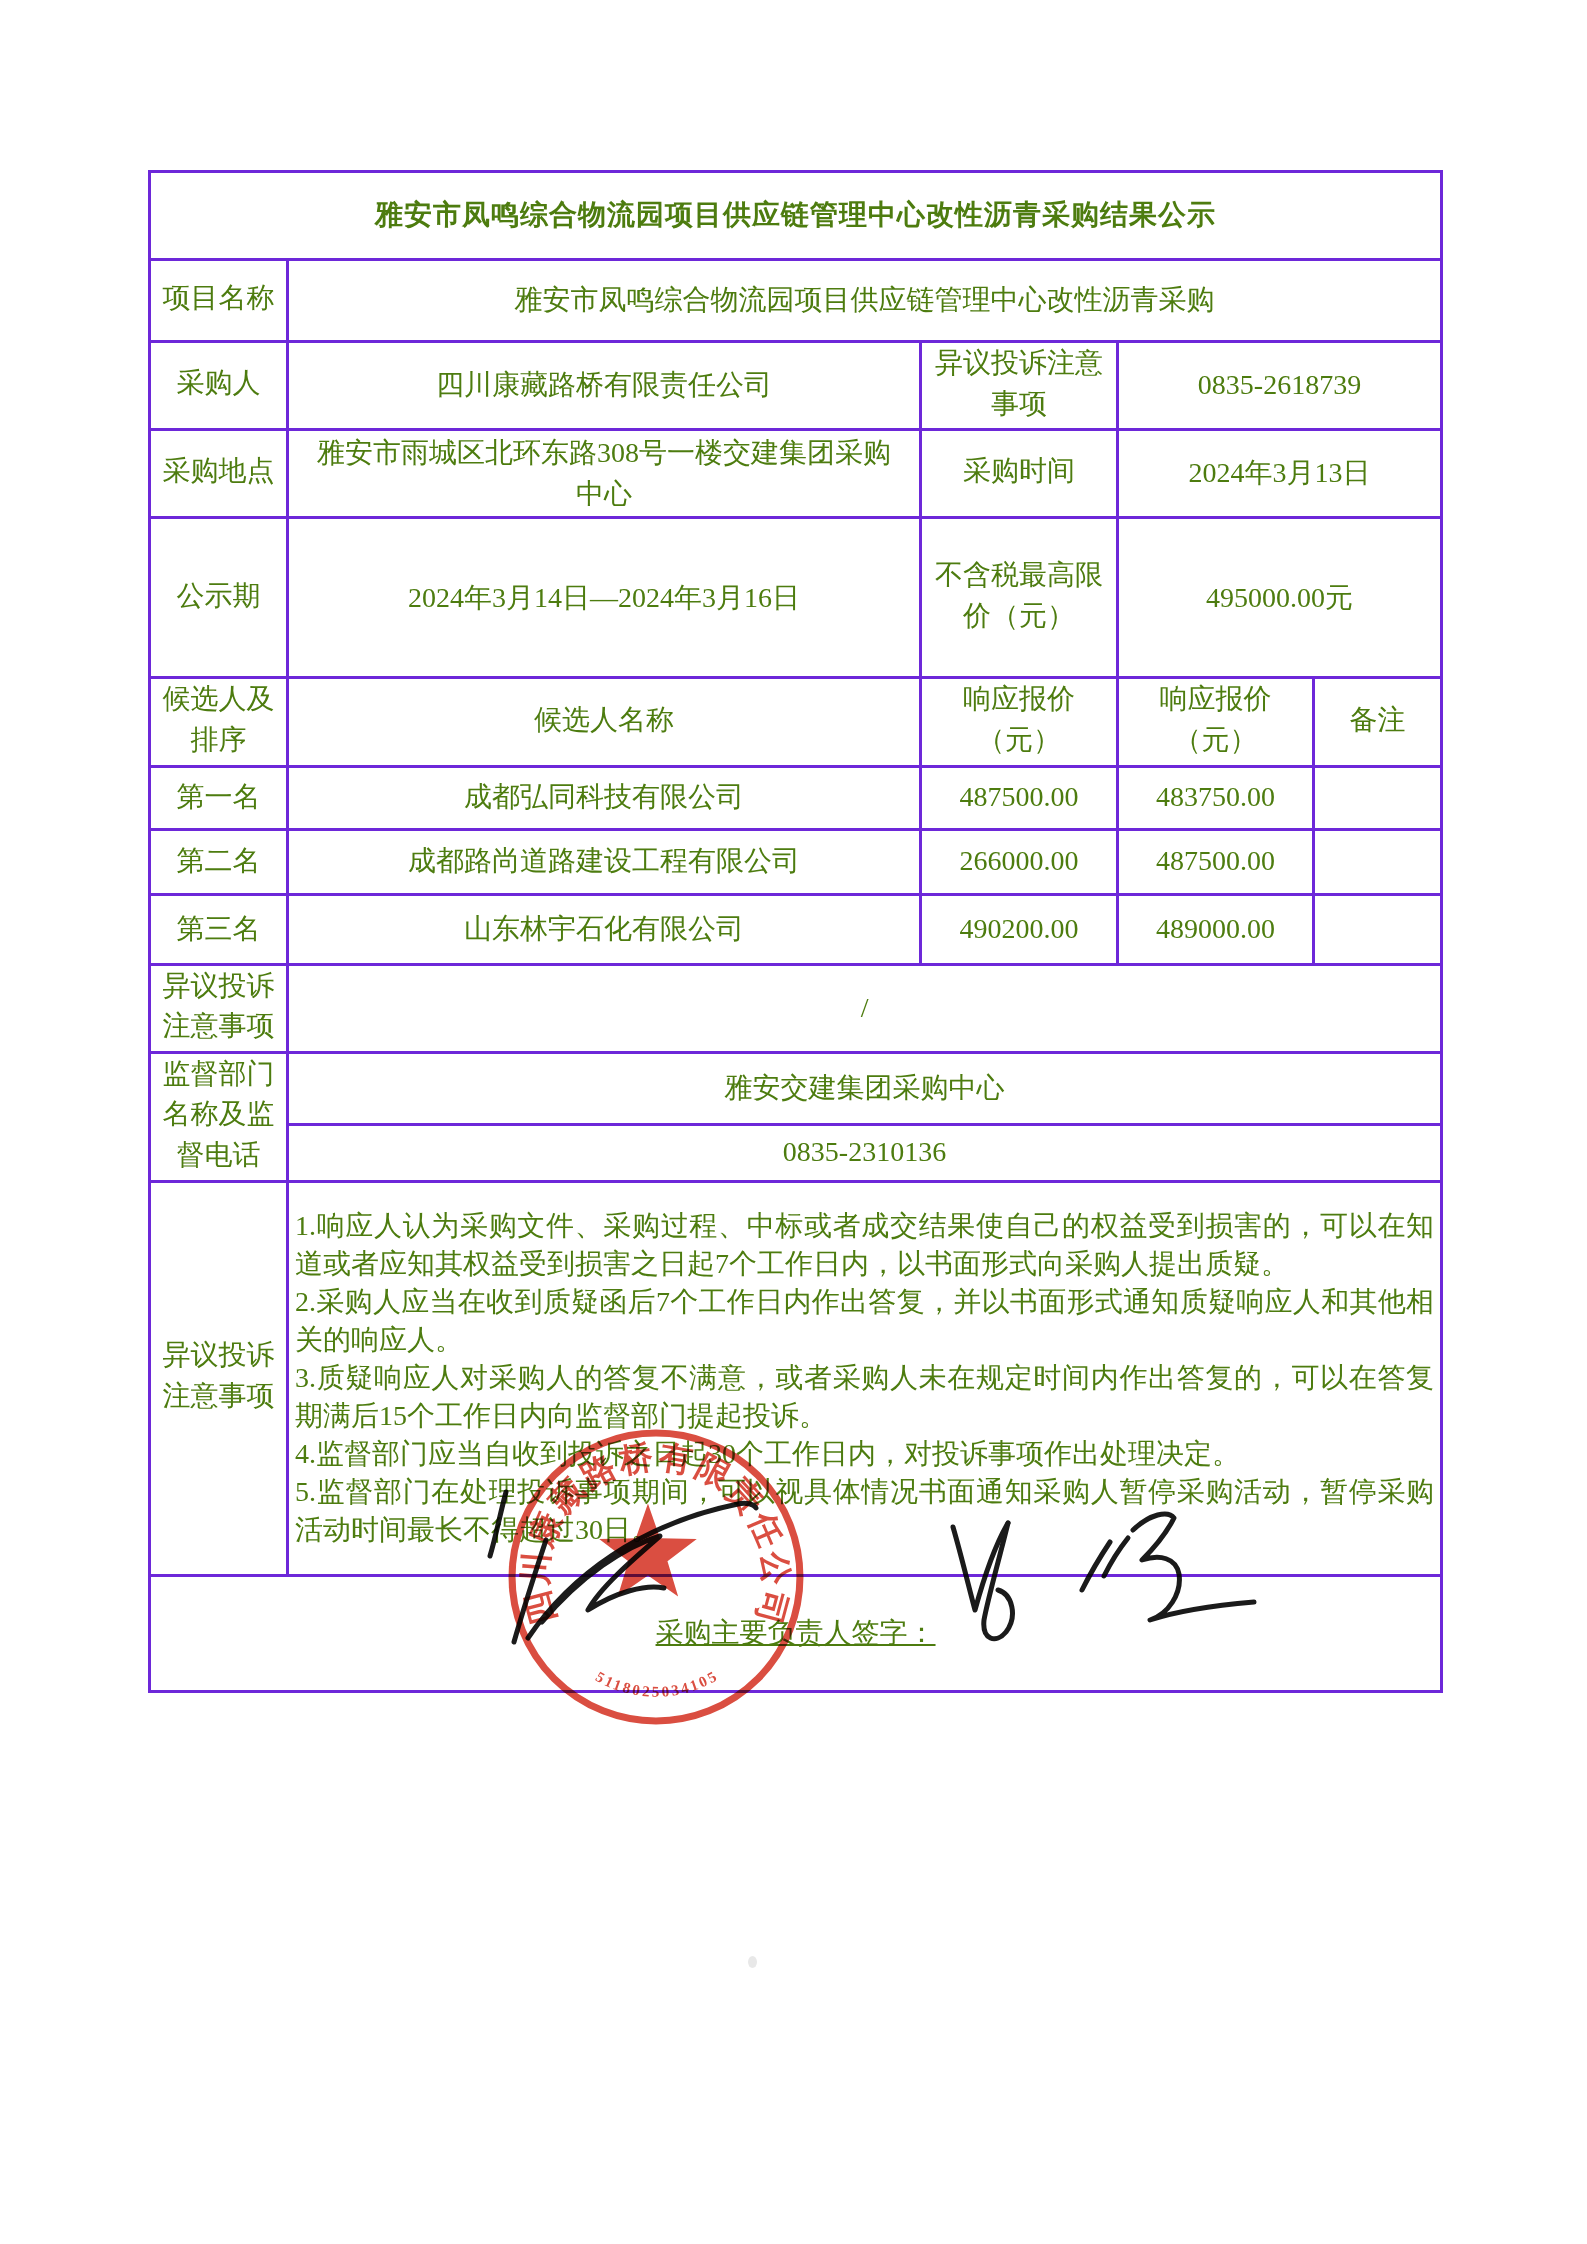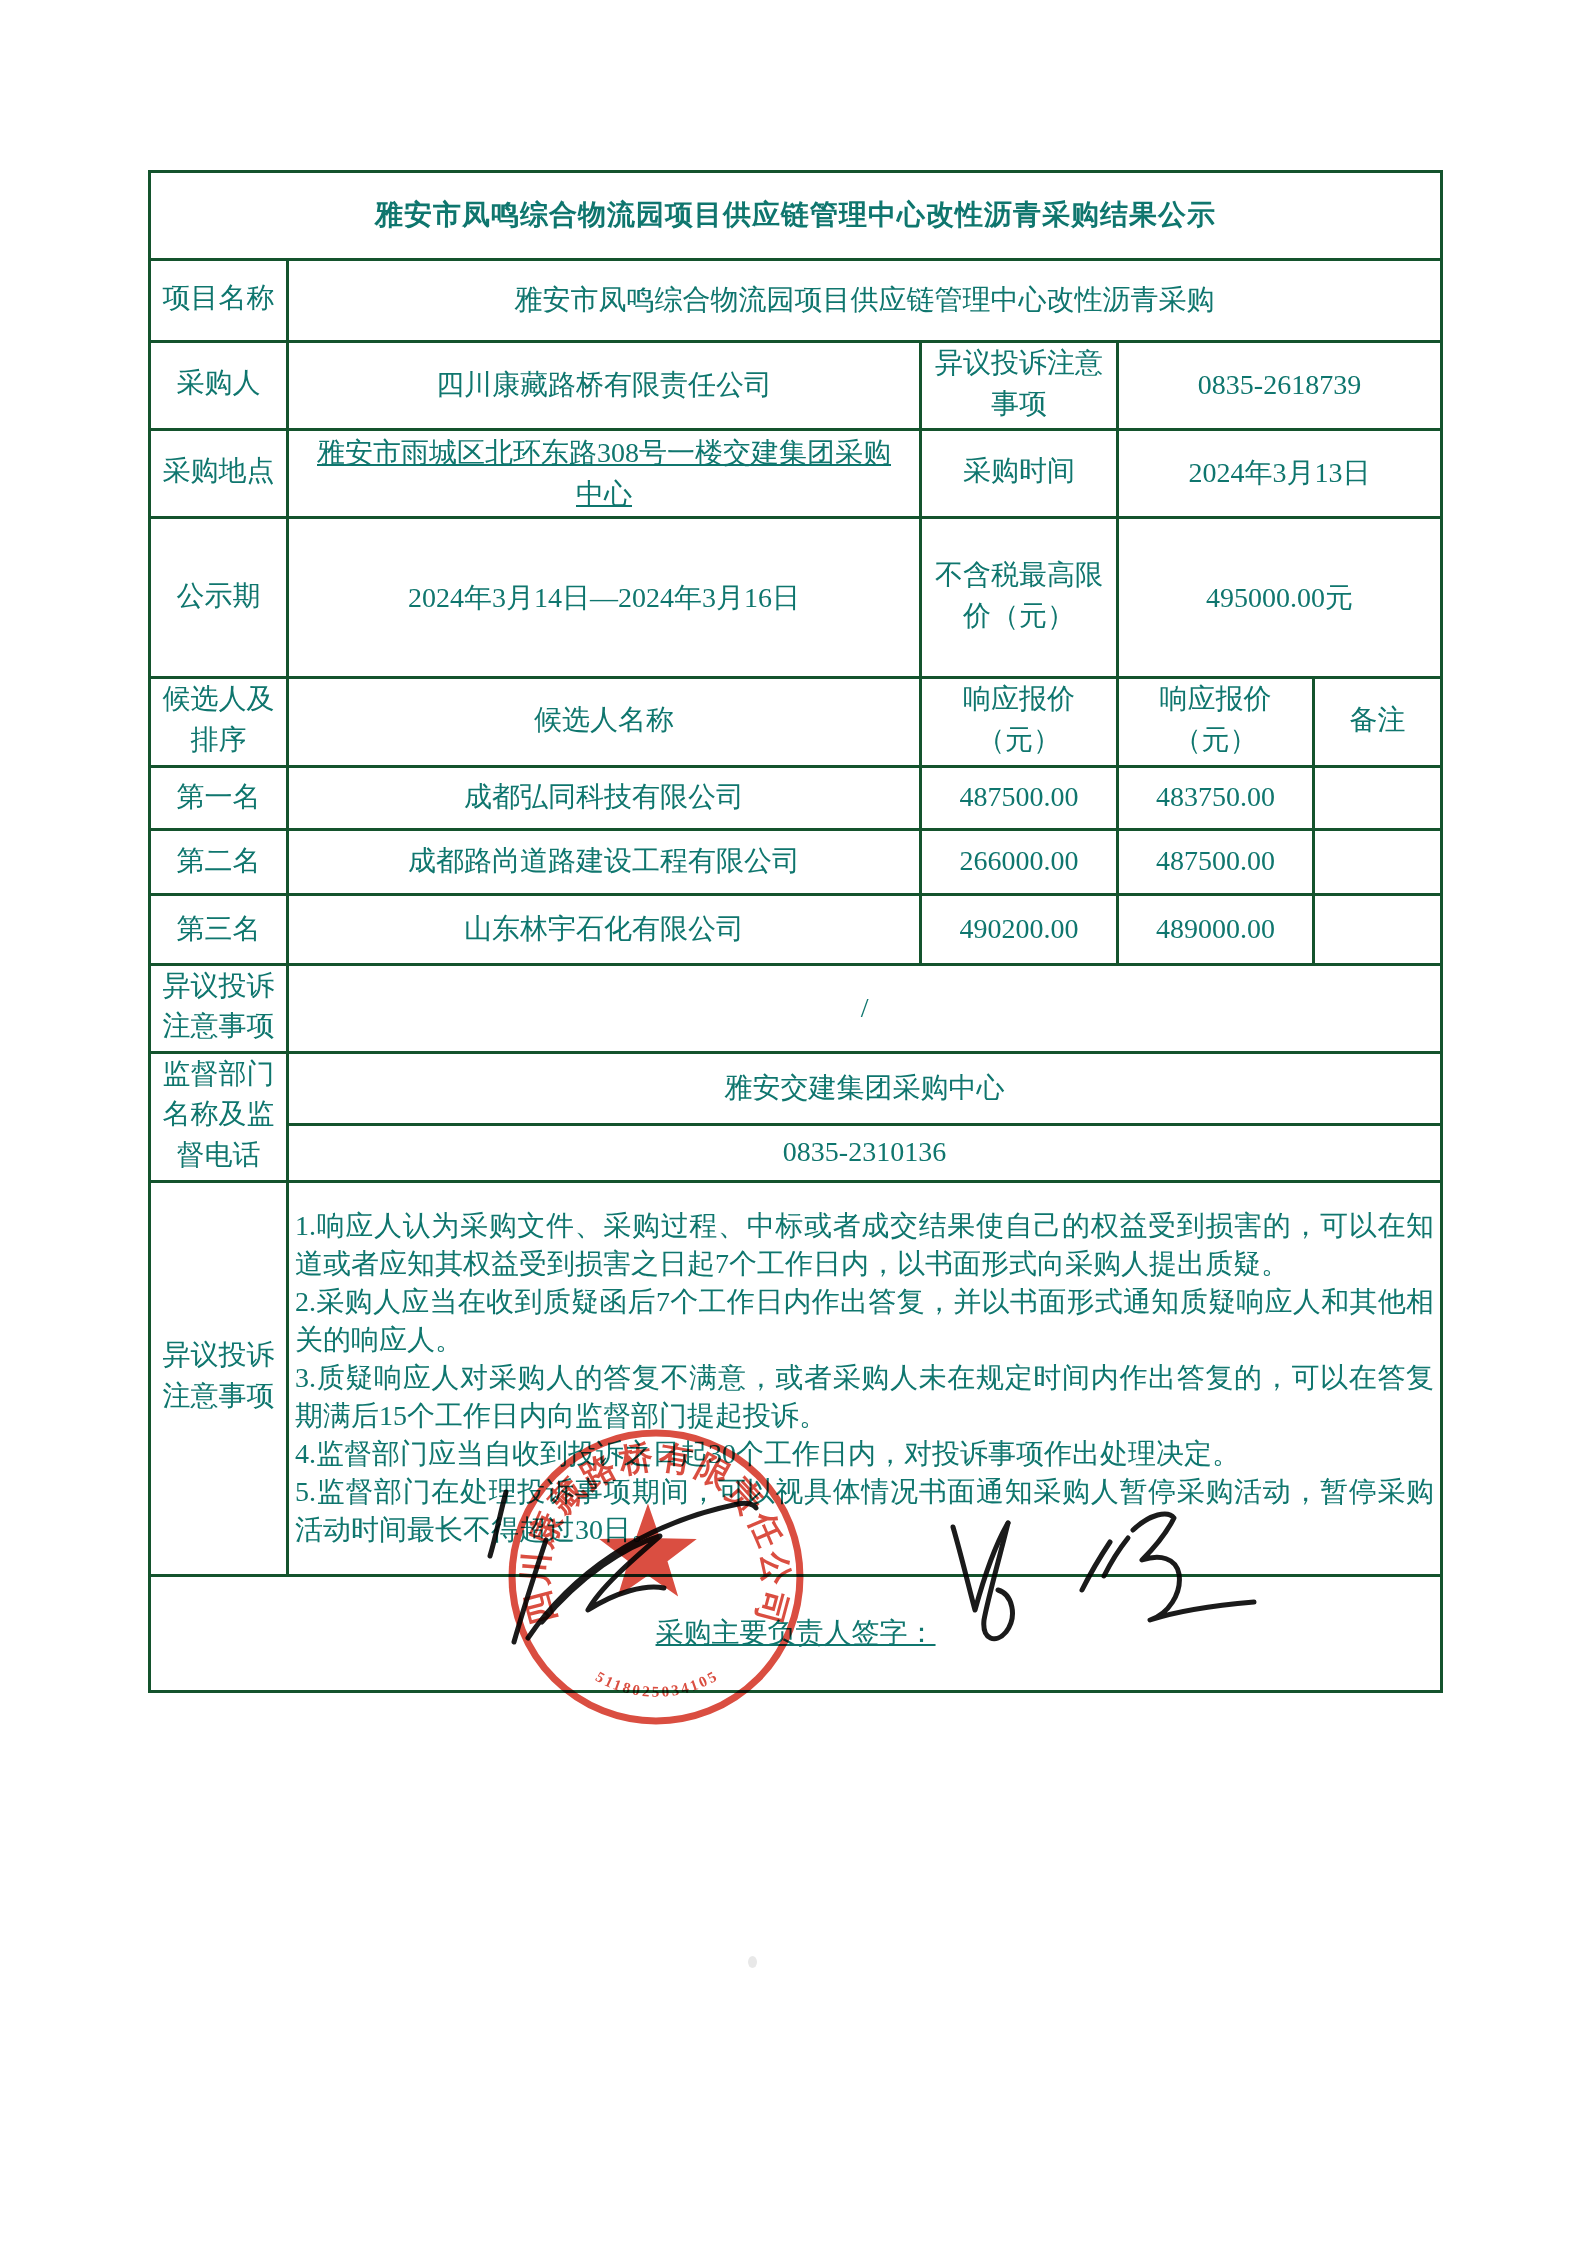--- a/index.html
+++ b/index.html
@@ -6,31 +6,31 @@
   .page {
     position:relative; width:1587px; height:2244px; background:#ffffff;
     font-family:"Liberation Serif","DejaVu Serif",serif; color:#232323;
     overflow:hidden;
   }
   table.doc {
     position:absolute; left:148px; top:170px; width:1292px;
     border-collapse:collapse; table-layout:fixed;
   }
   table.doc td {
-    border:3px solid #14532d; vertical-align:middle; text-align:center;
-    padding:2px 6px; font-size:28px; line-height:1.45; color:#0f766e;
+    border:3px solid #6d28d9; vertical-align:middle; text-align:center;
+    padding:2px 6px; font-size:28px; line-height:1.45; color:#4d7c0f;
     overflow:hidden;
   }
   td.title-cell {
     font-family:"Liberation Sans","DejaVu Sans",sans-serif;
     font-weight:bold; font-size:35px; letter-spacing:1px; color:#1c1c1c;
   }
   td.label { font-size:27px; padding:2px 4px;font-family:Liberation Mono, monospace; }
   td.preline { white-space:pre-line; }
-  td.leftal { text-align:left; padding-left:8px; padding-right:8px;text-decoration:underline; }
+  td.leftal { text-align:left; padding-left:8px; padding-right:8px; }
   td.notes-cell { text-align:justify; padding:12px 14px 8px 14px; vertical-align:top;margin-top:32px; }
   .note { font-size:28px; line-height:1.36; text-align:justify; }
   td.sig-cell { text-align:left; padding-left:8px; font-size:30px;text-decoration:underline; }
   
   .stamp { position:absolute; left:505px; top:1426px; width:302px; height:302px;
            mix-blend-mode:multiply; opacity:0.88; }
   .handsig { position:absolute; mix-blend-mode:multiply; }
   .sig1 { left:450px; top:1480px; width:312px; height:186px; }
   .sig2 { left:938px; top:1498px; width:340px; height:155px; }
   .speck { position:absolute; left:748px; top:1956px; width:9px; height:12px;

